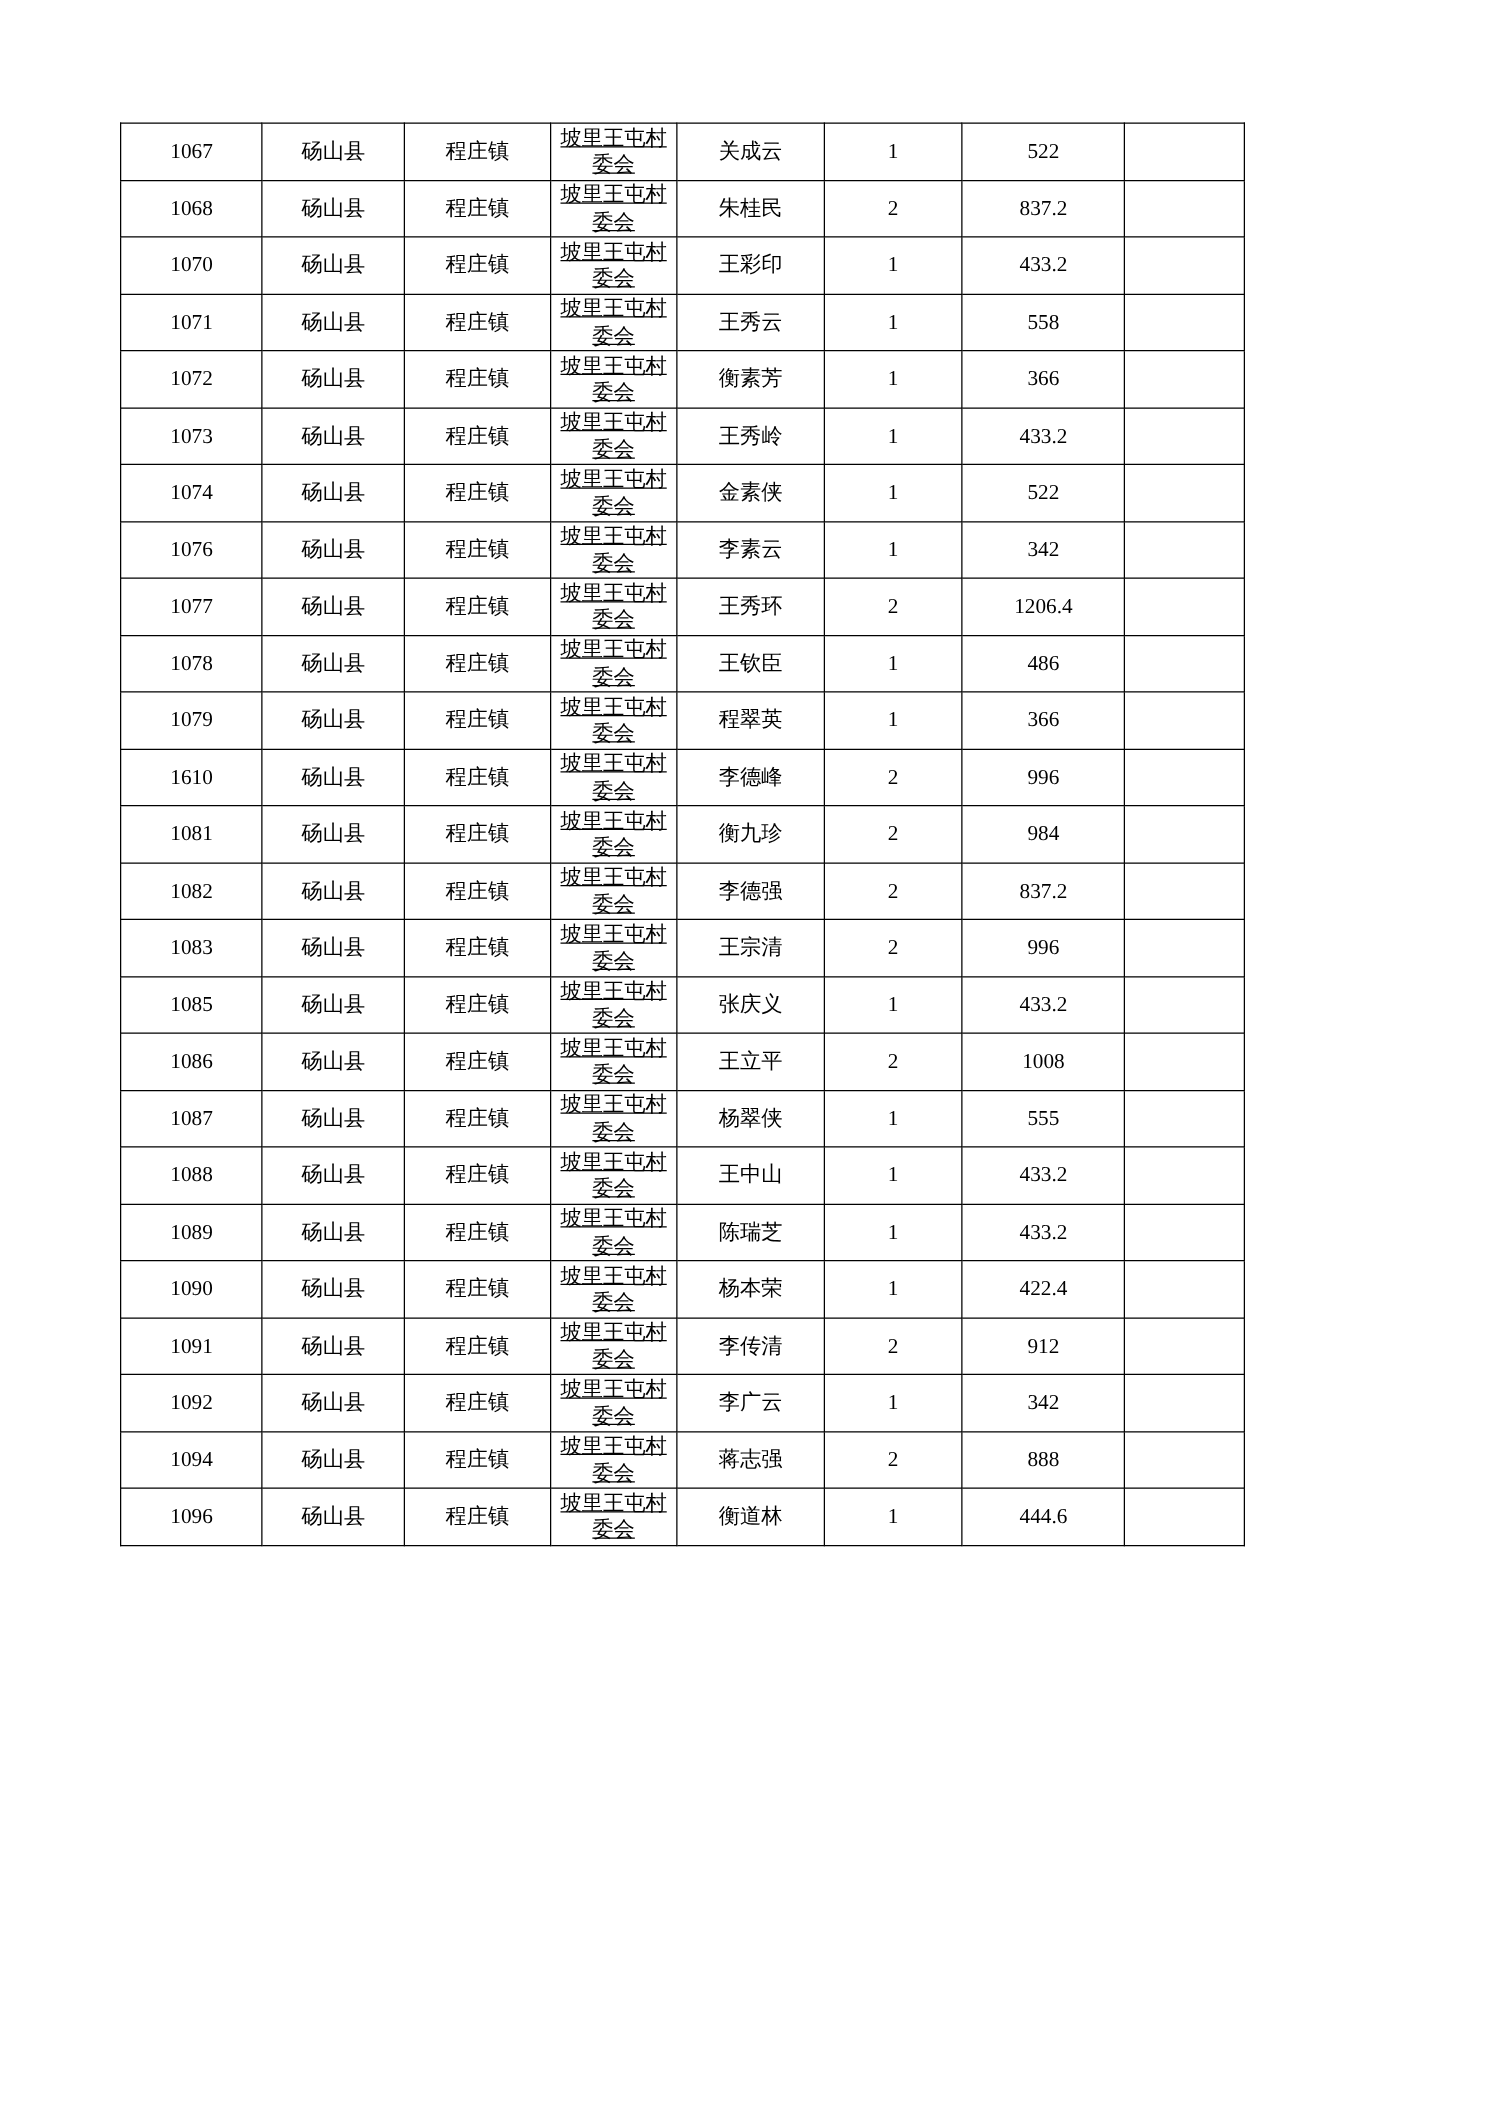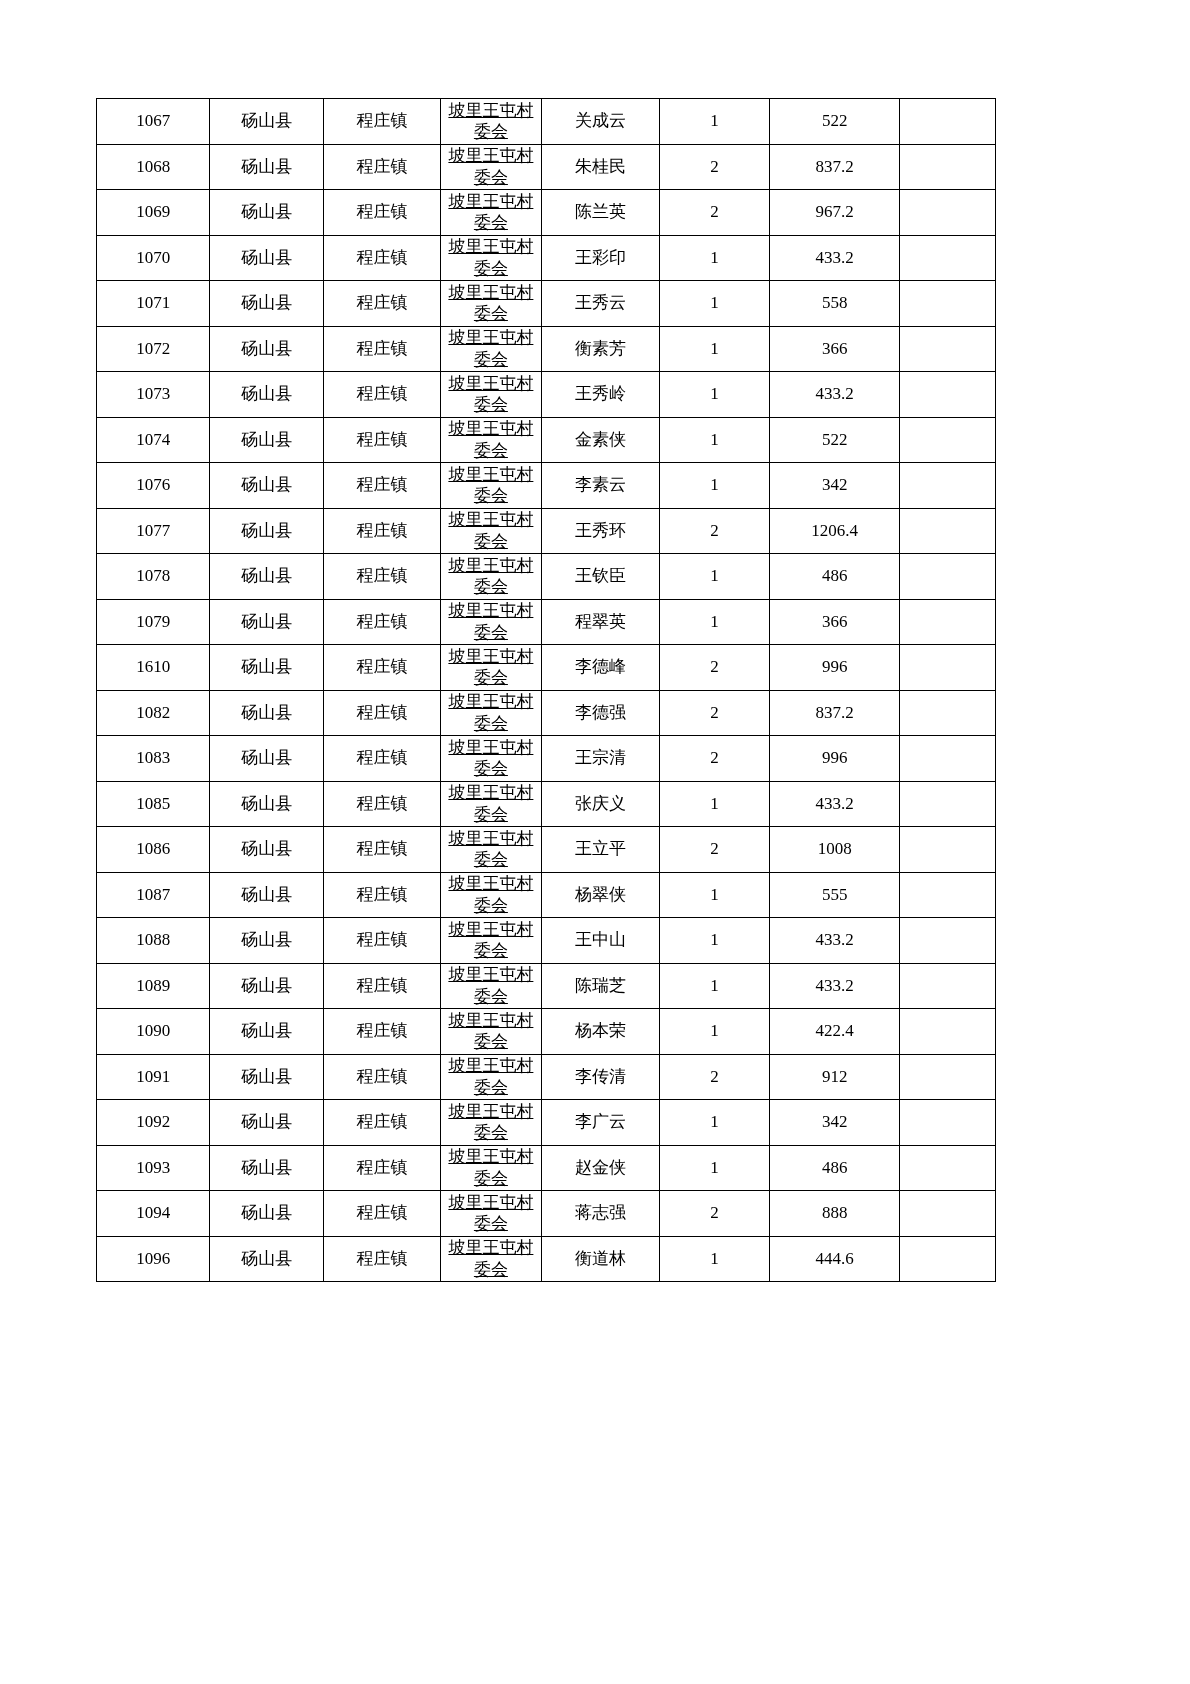--- a/index.html
+++ b/index.html
@@ -89,30 +89,20 @@
           <td>1068</td>
           <td>砀山县</td>
           <td>程庄镇</td>
           <td class="village-cell">坡里王屯村委会</td>
           <td class="name-cell">朱桂民</td>
           <td>2</td>
           <td>837.2</td>
           <td class="note-cell"></td>
         </tr>
         <tr>
-          <td>1069</td>
-          <td>砀山县</td>
-          <td>程庄镇</td>
-          <td class="village-cell">坡里王屯村委会</td>
-          <td class="name-cell">陈兰英</td>
-          <td>2</td>
-          <td>967.2</td>
-          <td class="note-cell"></td>
-        </tr>
-        <tr>
           <td>1070</td>
           <td>砀山县</td>
           <td>程庄镇</td>
           <td class="village-cell">坡里王屯村委会</td>
           <td class="name-cell">王彩印</td>
           <td>1</td>
           <td>433.2</td>
           <td class="note-cell"></td>
         </tr>
         <tr>
@@ -199,20 +189,30 @@
           <td>1610</td>
           <td>砀山县</td>
           <td>程庄镇</td>
           <td class="village-cell">坡里王屯村委会</td>
           <td class="name-cell">李德峰</td>
           <td>2</td>
           <td>996</td>
           <td class="note-cell"></td>
         </tr>
         <tr>
+          <td>1081</td>
+          <td>砀山县</td>
+          <td>程庄镇</td>
+          <td class="village-cell">坡里王屯村委会</td>
+          <td class="name-cell">衡九珍</td>
+          <td>2</td>
+          <td>984</td>
+          <td class="note-cell"></td>
+        </tr>
+        <tr>
           <td>1082</td>
           <td>砀山县</td>
           <td>程庄镇</td>
           <td class="village-cell">坡里王屯村委会</td>
           <td class="name-cell">李德强</td>
           <td>2</td>
           <td>837.2</td>
           <td class="note-cell"></td>
         </tr>
         <tr>
@@ -296,30 +296,20 @@
           <td class="note-cell"></td>
         </tr>
         <tr>
           <td>1092</td>
           <td>砀山县</td>
           <td>程庄镇</td>
           <td class="village-cell">坡里王屯村委会</td>
           <td class="name-cell">李广云</td>
           <td>1</td>
           <td>342</td>
-          <td class="note-cell"></td>
-        </tr>
-        <tr>
-          <td>1093</td>
-          <td>砀山县</td>
-          <td>程庄镇</td>
-          <td class="village-cell">坡里王屯村委会</td>
-          <td class="name-cell">赵金侠</td>
-          <td>1</td>
-          <td>486</td>
           <td class="note-cell"></td>
         </tr>
         <tr>
           <td>1094</td>
           <td>砀山县</td>
           <td>程庄镇</td>
           <td class="village-cell">坡里王屯村委会</td>
           <td class="name-cell">蒋志强</td>
           <td>2</td>
           <td>888</td>

